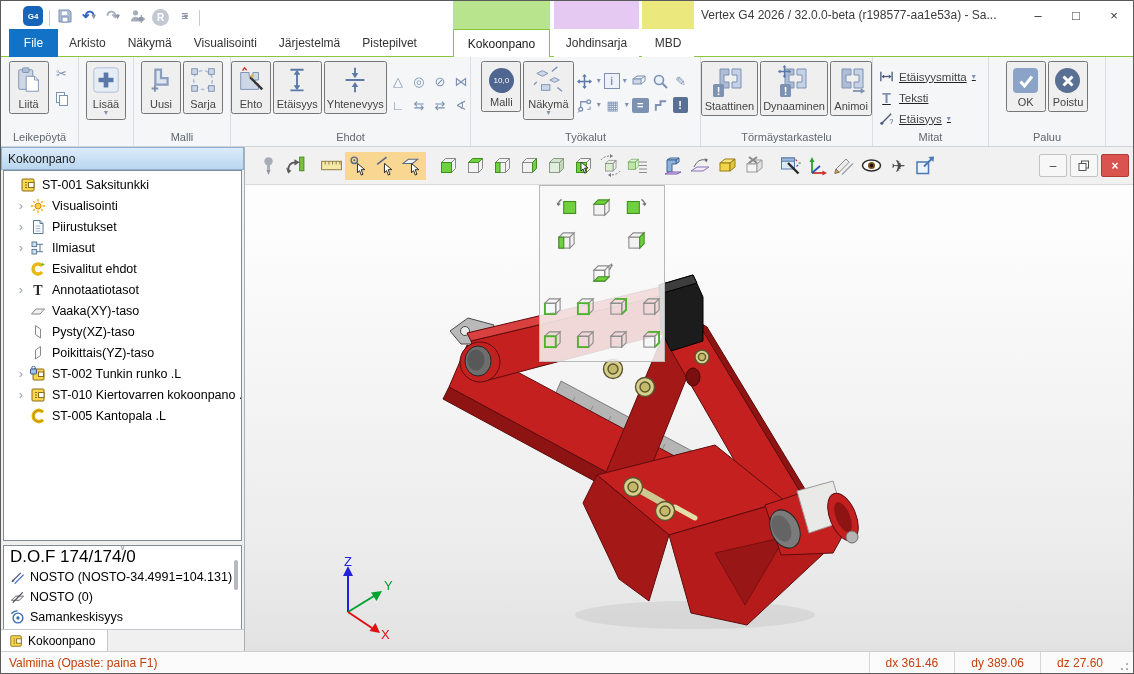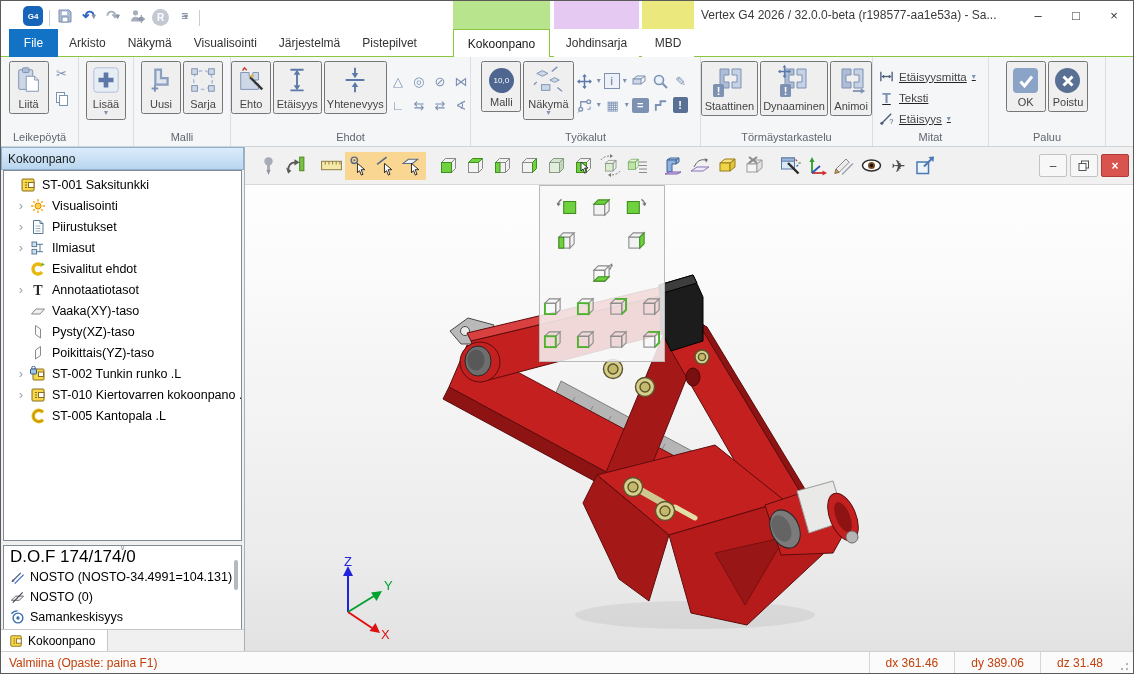--- a/index.html
+++ b/index.html
@@ -1238,18 +1238,18 @@
       </svg>
     </div>
   </div>
 
   <div class="statusbar">
     <span class="stmsg">Valmiina (Opaste: paina F1)</span>
     <div style="display:flex;height:100%">
 
     <span class="coordcell">dx 361.46</span>
         <span class="coordcell">dy 389.06</span>
-        <span class="coordcell">dz 31.48</span>
+        <span class="coordcell">dz 27.60</span>
       </div>
     <span class="grip"></span>
   </div>
 
 </div>
 
 </body></html>

